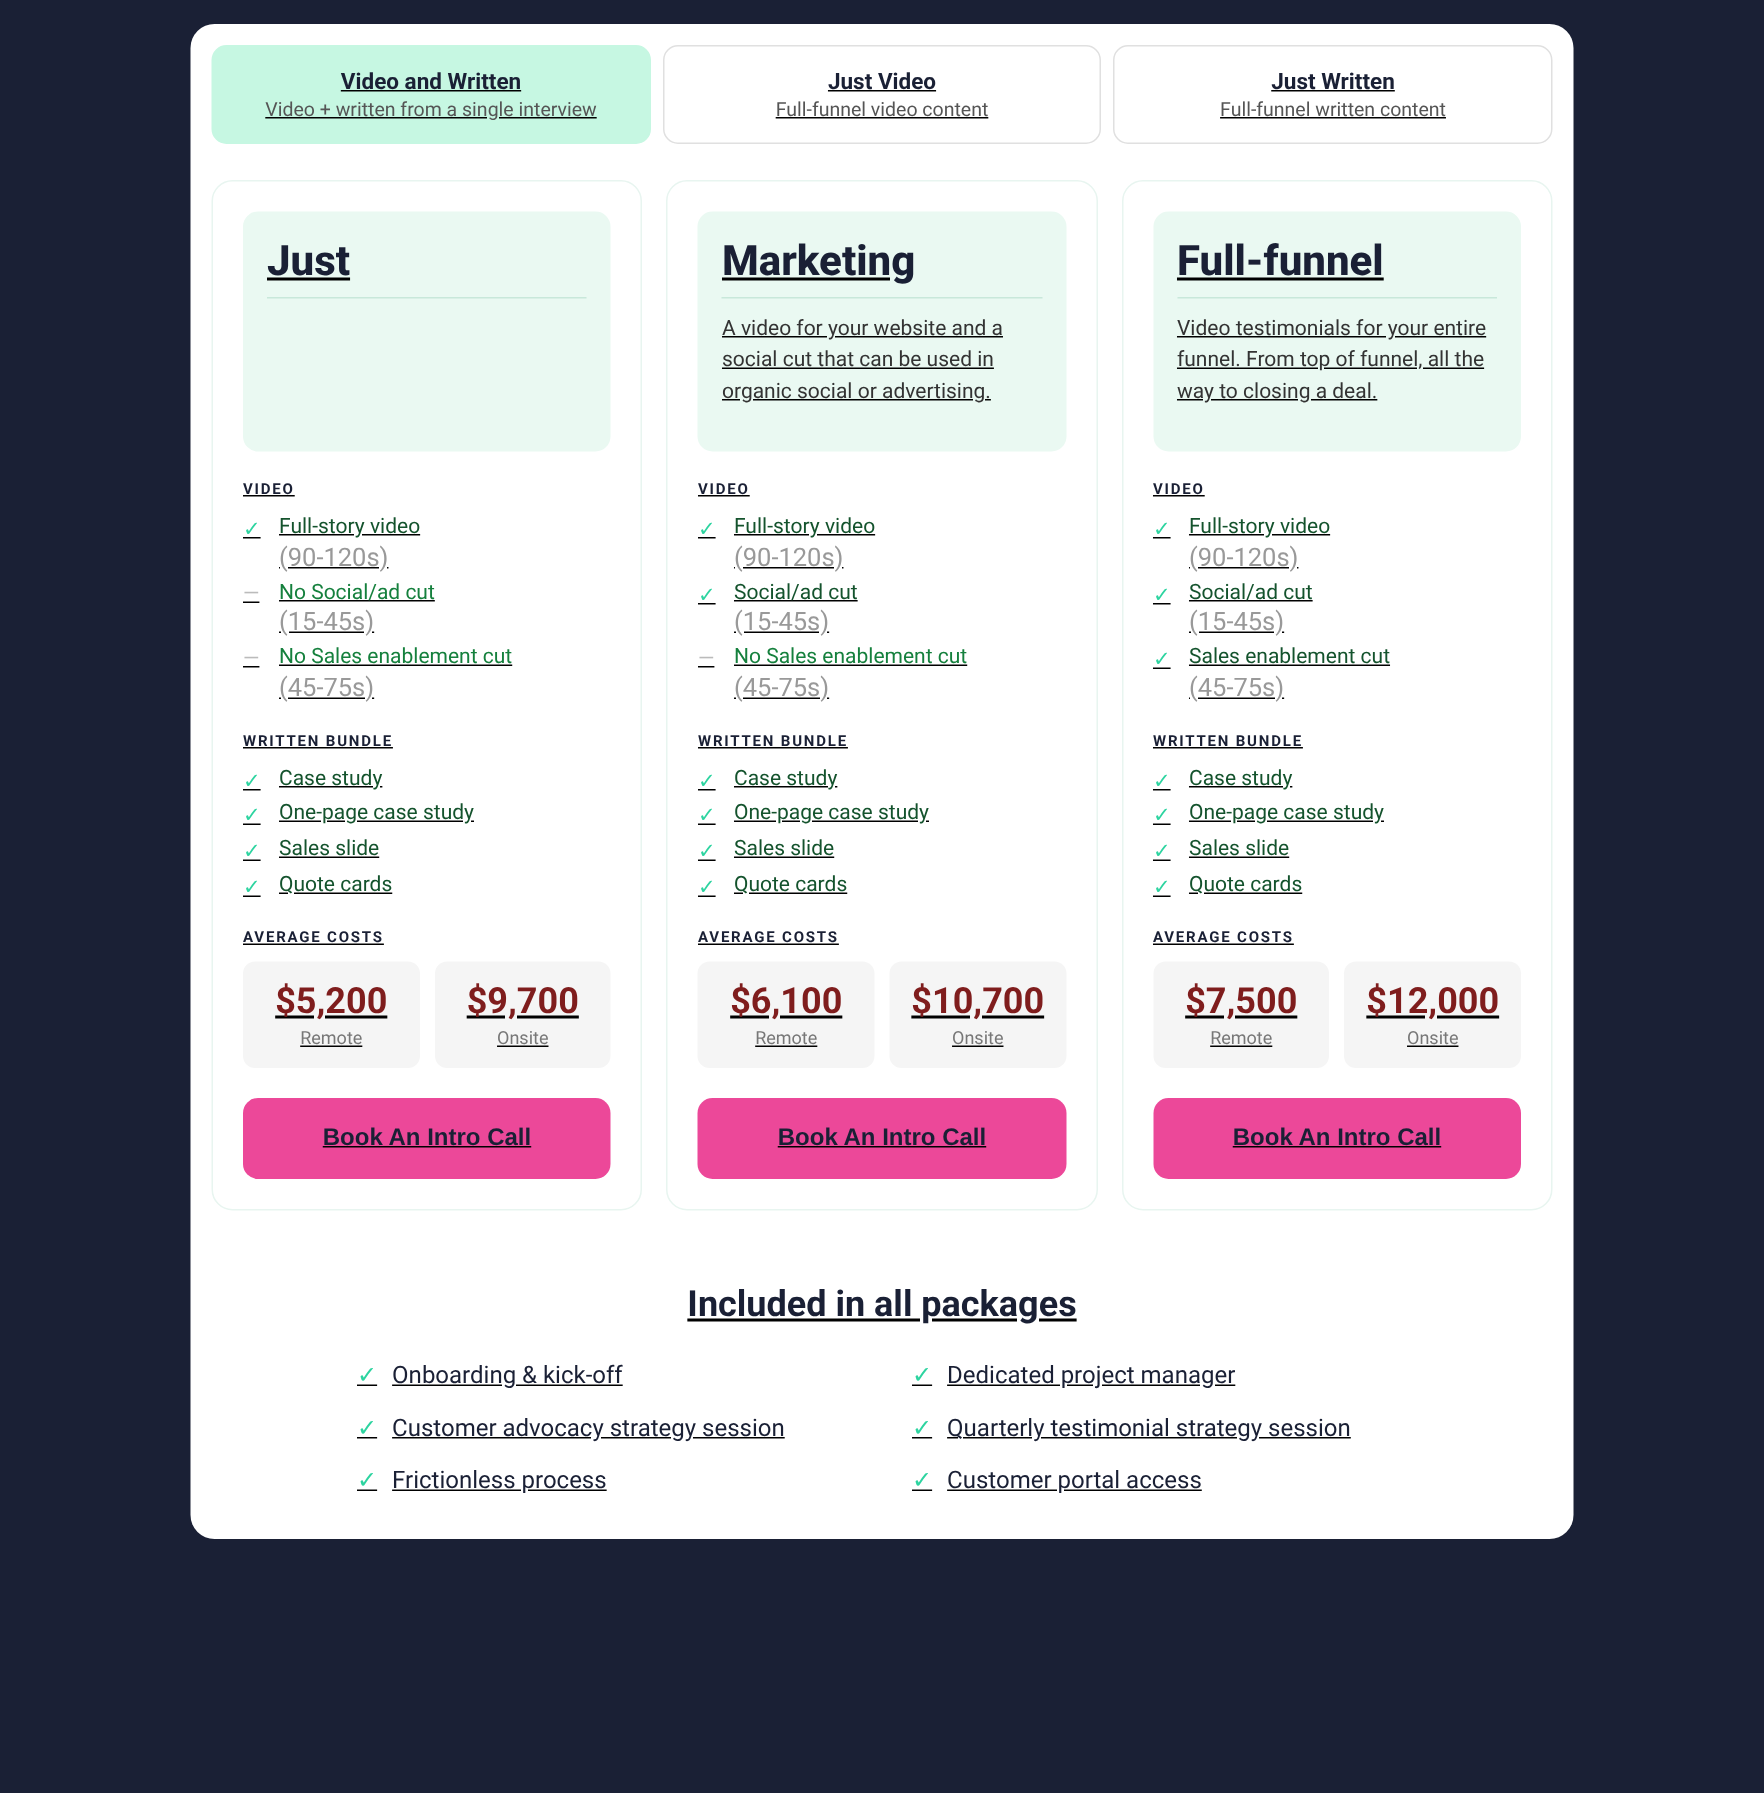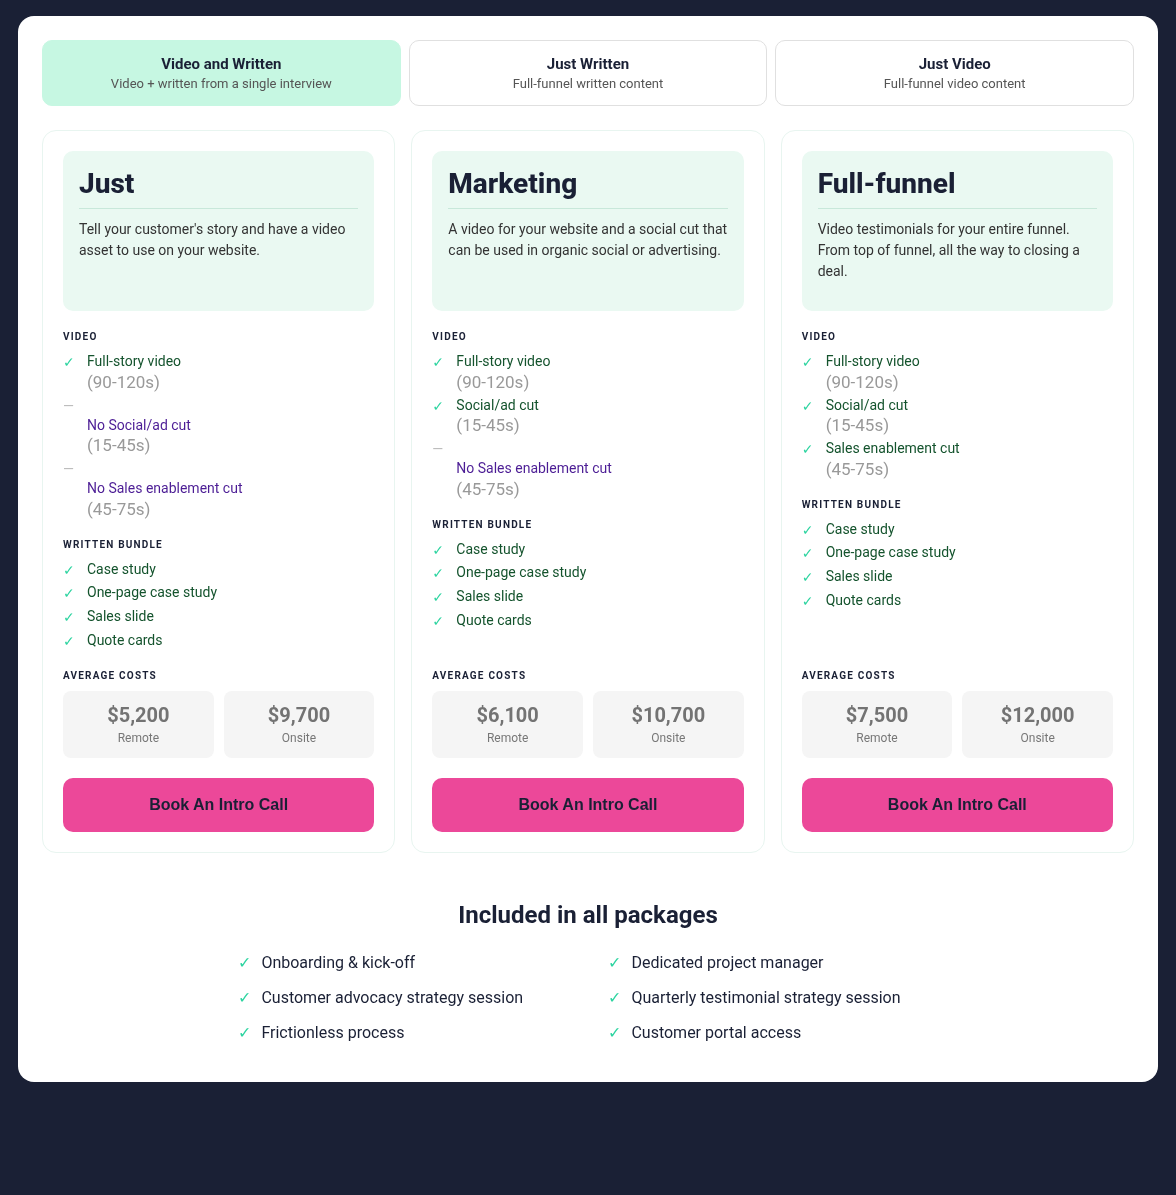--- a/index.html
+++ b/index.html
@@ -8,23 +8,24 @@
       background: #1a2035;
       display: flex;
       justify-content: center;
       align-items: flex-start;
       min-height: 100vh;
       padding: 16px;
     }
     .container {
       background: #ffffff;
       border-radius: 16px;
-      padding: 24px;
-      width: 1140px;
+      padding: 14px;
+      width: 922px;
       max-width: 100%;
+      text-decoration: underline;
     }
 
     
     .tabs {
       display: flex;
       gap: 8px;
       margin-bottom: 24px;
     }
     .tab {
       flex: 1;
@@ -117,22 +118,21 @@
     .feature-main {
       font-size: 14px;
       color: #14532d;
       line-height: 1.4;
     }
     .feature-sub {
       font-size: 17px;
       color: #999;
     }
     .feature-main.disabled {
-      color: #4c1d95;
-      margin-top: 20px;
+      color: #15803d;
     }
     .check-icon {
       color: #2dd4a0;
       font-size: 14px;
       min-width: 16px;
       margin-top: 2px;
     }
     .dash-icon {
       color: #bbb;
       font-size: 14px;
@@ -158,23 +158,23 @@
       gap: 10px;
     }
     .cost-box {
       flex: 1;
       background: #f5f5f5;
       border-radius: 8px;
       padding: 12px;
       text-align: center;
     }
     .cost-amount {
-      font-size: 20px;
-      font-weight: 700;
-      color: #737373;
+      font-size: 24px;
+      font-weight: 700;
+      color: #7f1d1d;
       display: block;
     }
     .cost-label {
       font-size: 12px;
       color: #777;
     }
 
     
     .cta-button {
       background: #ec4899;
@@ -226,36 +226,35 @@
 <body>
 
 <div class="container">
 
   <div class="tabs">
     <div class="tab active">
       <span class="tab-title">Video and Written</span>
       <span class="tab-subtitle">Video + written from a single interview</span>
     </div>
     <div class="tab">
+      <span class="tab-title">Just Video</span>
+      <span class="tab-subtitle">Full-funnel video content</span>
+    </div>
+    <div class="tab">
       <span class="tab-title">Just Written</span>
       <span class="tab-subtitle">Full-funnel written content</span>
-    </div>
-    <div class="tab">
-      <span class="tab-title">Just Video</span>
-      <span class="tab-subtitle">Full-funnel video content</span>
     </div>
   </div>
 
   <div class="cards">
 
     <div class="card">
       <div class="card-header">
         <div class="card-title">Just</div>
         <hr class="card-divider">
-        <div class="card-description">Tell your customer's story and have a video asset to use on your website.</div>
       </div>
 
       <div class="feature-section">
         <div class="feature-section-title">VIDEO</div>
         <div class="feature-item">
           <span class="check-icon">✓</span>
           <div class="feature-text-group">
             <span class="feature-main">Full-story video</span>
             <span class="feature-sub">(90-120s)</span>
           </div>

